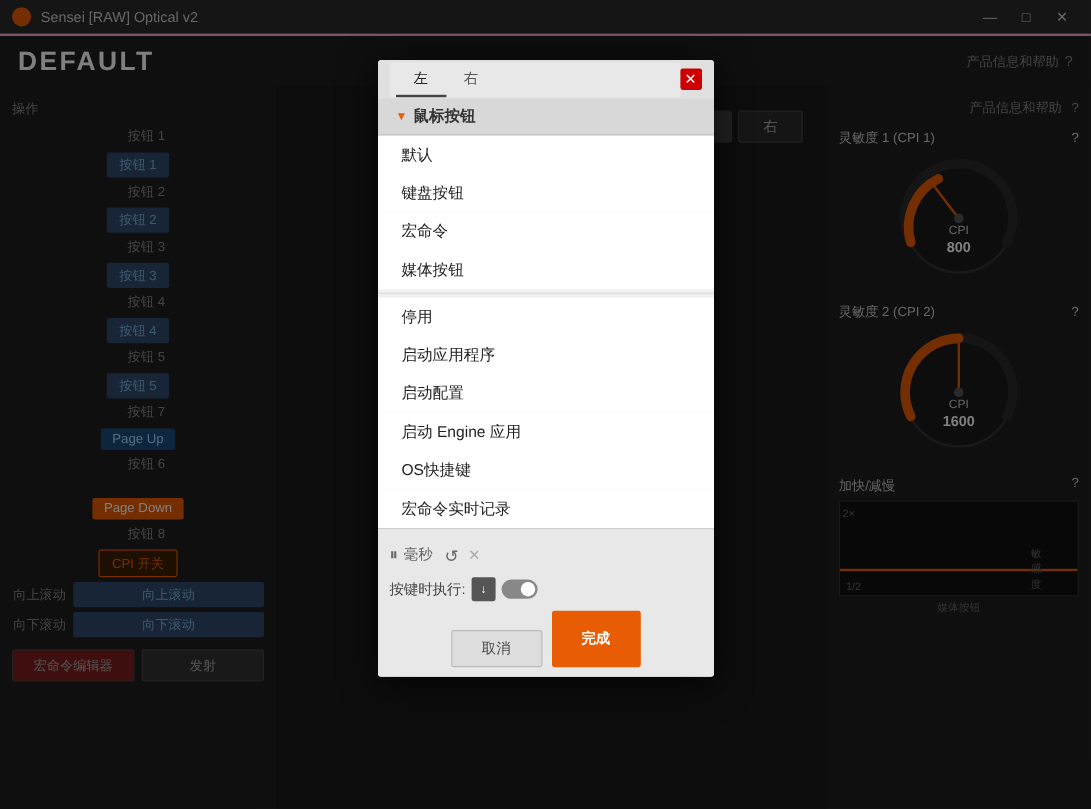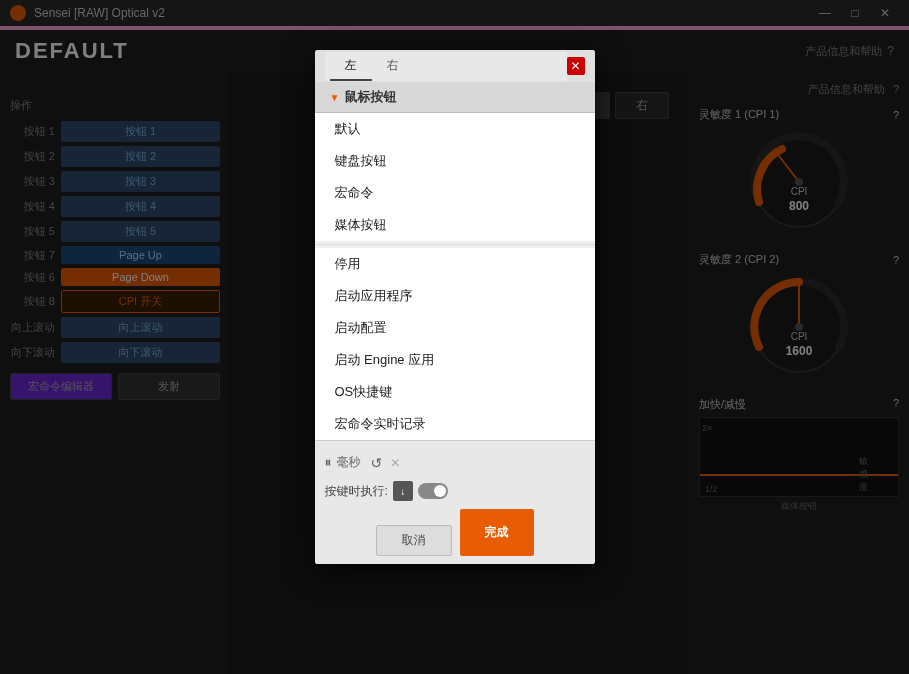--- a/index.html
+++ b/index.html
@@ -14,21 +14,21 @@
       position: relative;
     }
 
     
     .title-bar {
       background: #2a2a2a;
       height: 30px;
       display: flex;
       align-items: center;
       padding: 0 10px;
-      border-bottom: 4px solid #f9a8d4;
+      border-bottom: 2px solid #f9a8d4;
     }
     .title-bar .app-icon {
       width: 16px;
       height: 16px;
       background: #e85d04;
       border-radius: 50%;
       margin-right: 8px;
     }
     .title-bar .title-text {
       color: #ccc;
@@ -64,28 +64,29 @@
       width: 230px;
       background: #1e1e1e;
       padding: 10px;
       flex-shrink: 0;
     }
 
     .section-title {
       color: #888;
       font-size: 11px;
       margin-bottom: 8px;
-      margin-top: 16px;
+      margin-top: 1px;
     }
 
     .btn-row {
       display: flex;
       align-items: center;
       margin-bottom: 4px;
       gap: 6px;
+      flex-direction: column;
     }
     .btn-label {
       color: #888;
       font-size: 11px;
       width: 45px;
       text-align: right;
       flex-shrink: 0;
     }
     .btn-value {
       background: #2e4a6e;
@@ -101,20 +102,21 @@
       color: #e85d04;
       border: 1px solid #e85d04;
     }
     .btn-value.page-up {
       background: #1a4a7a;
       color: #aaddff;
     }
     .btn-value.page-down {
       background: #e85d04;
       color: #fff;
+      margin-top: 15px;
     }
 
     .scroll-row {
       display: flex;
       align-items: center;
       margin-bottom: 4px;
       gap: 6px;
     }
     .scroll-label {
       color: #888;
@@ -132,21 +134,21 @@
       text-align: center;
       border-radius: 2px;
     }
 
     .macro-row {
       display: flex;
       gap: 6px;
       margin-top: 10px;
     }
     .macro-btn {
-      background: #6d28d9;
+      background: #7f1d1d;
       border: 1px solid #444;
       color: #aaa;
       padding: 5px 12px;
       font-size: 11px;
       cursor: pointer;
       border-radius: 2px;
       flex: 1;
       text-align: center;
     }
     .macro-btn.fire {

